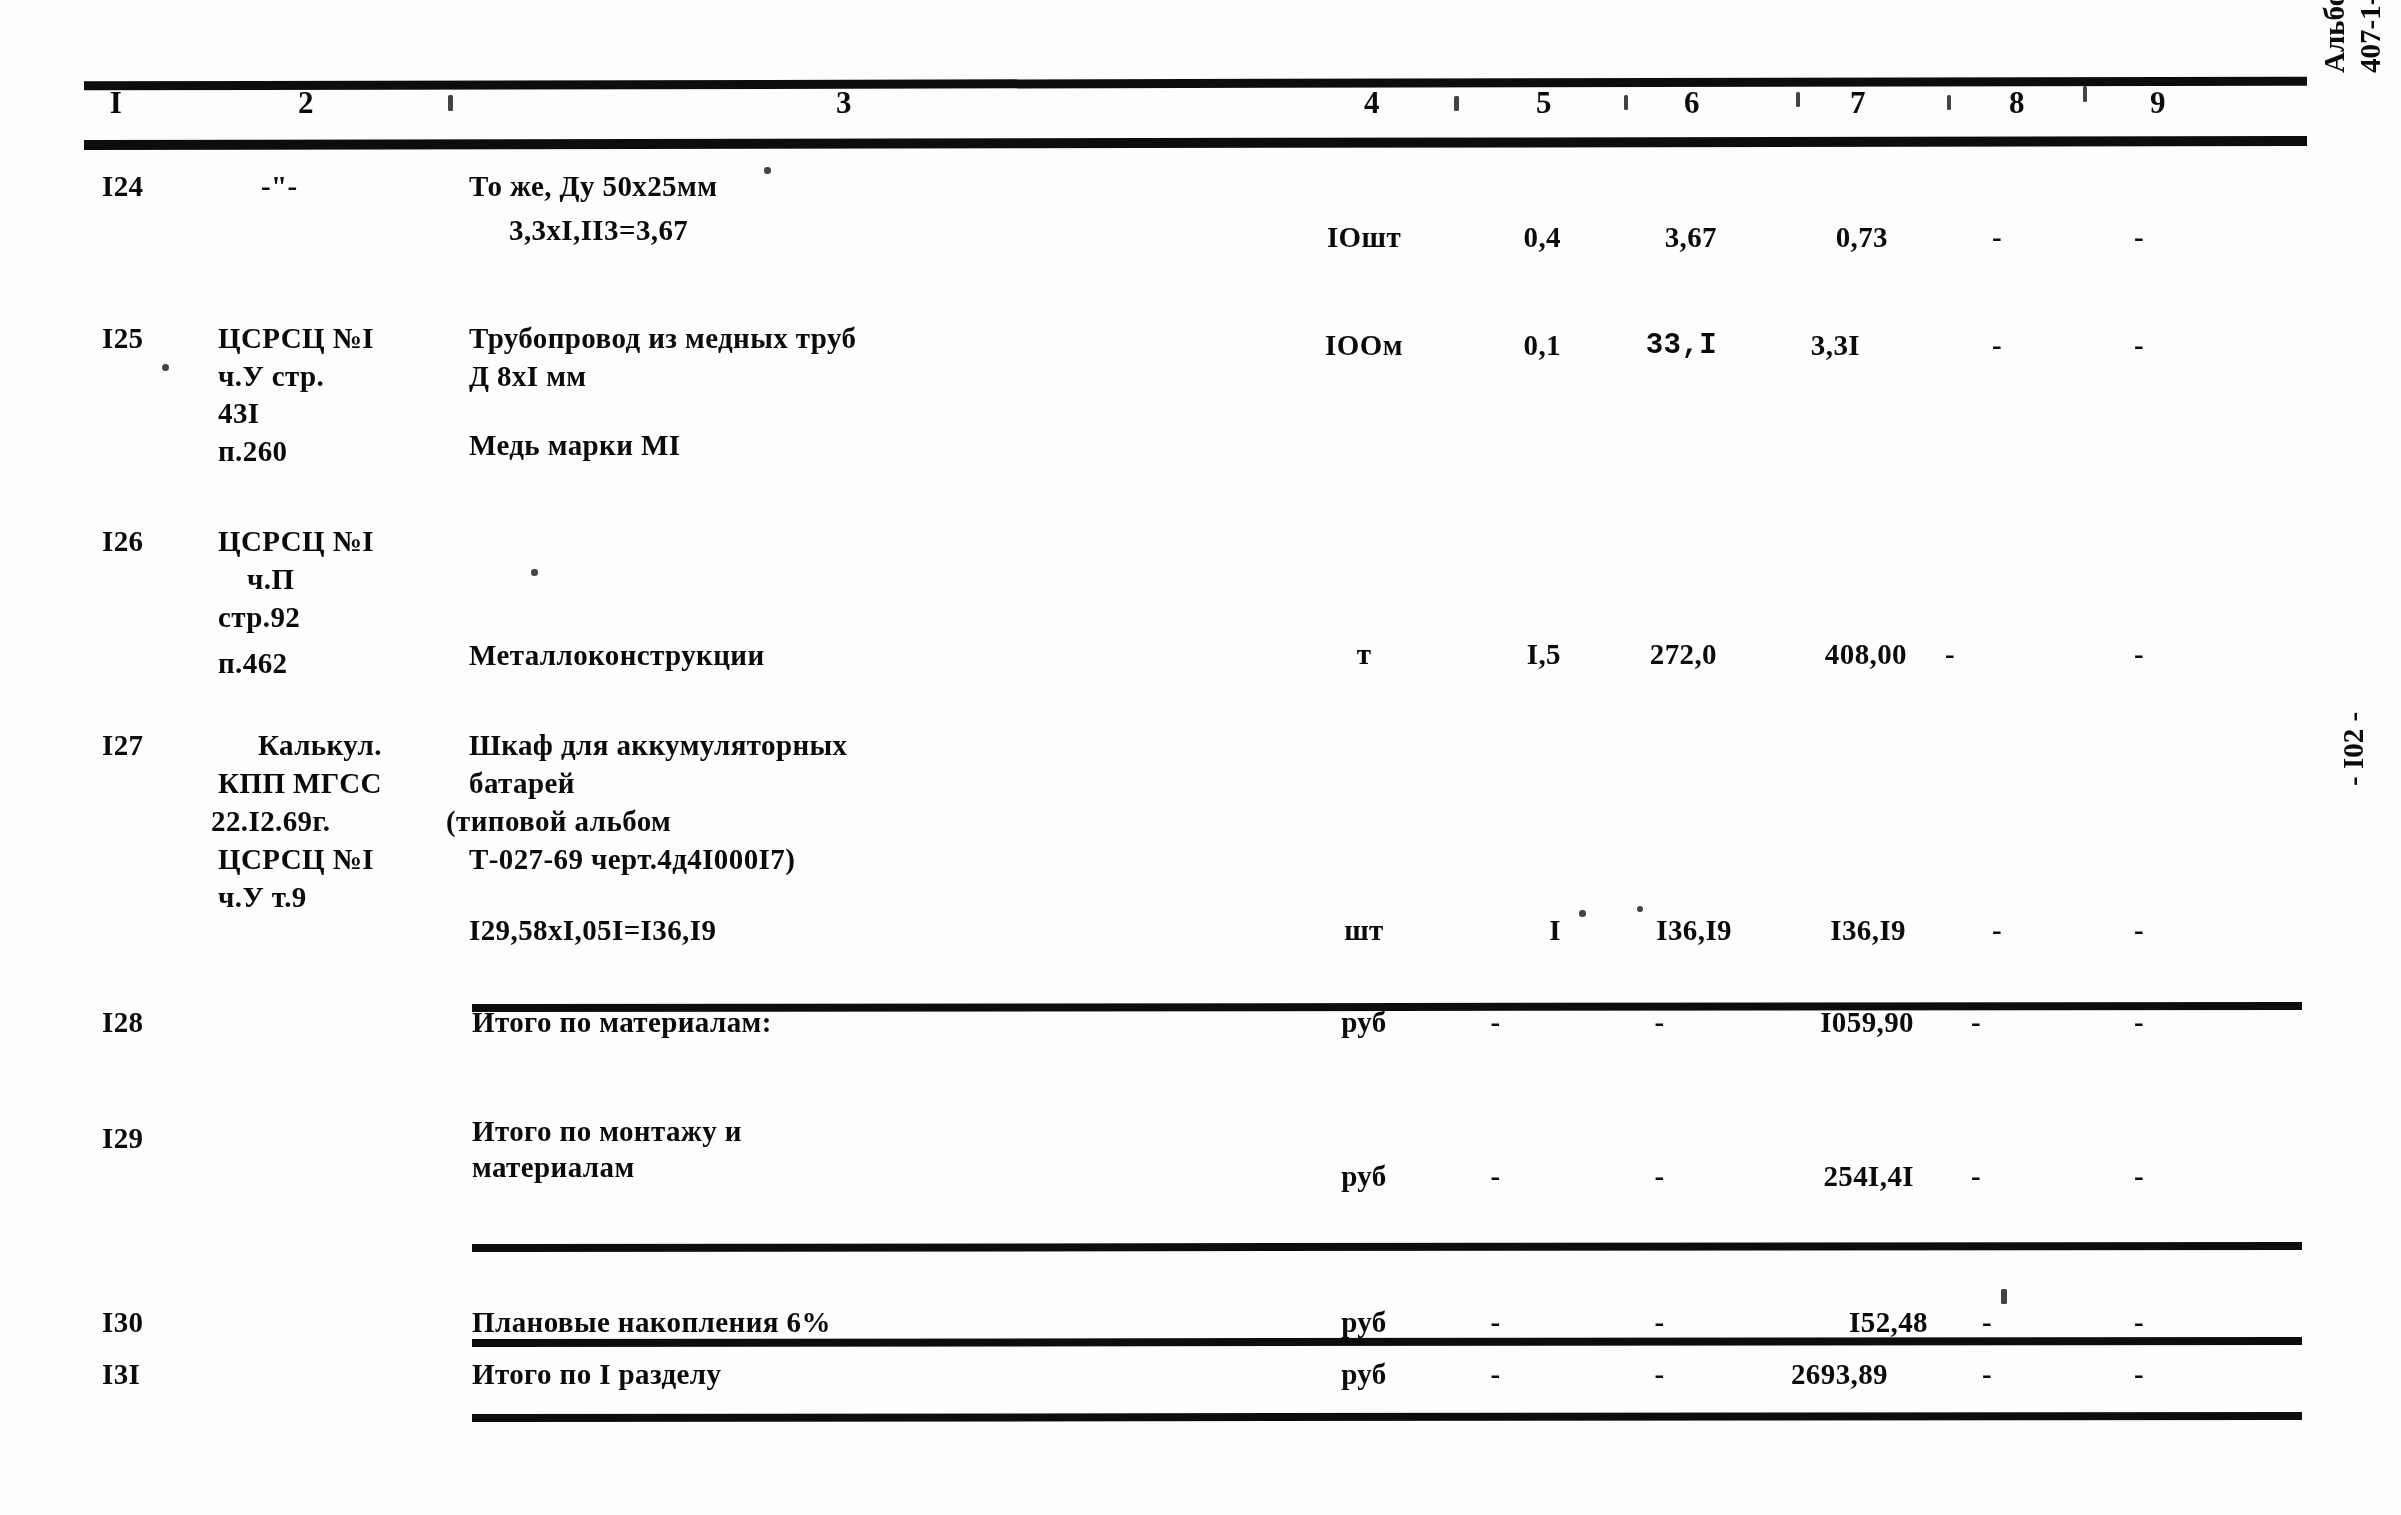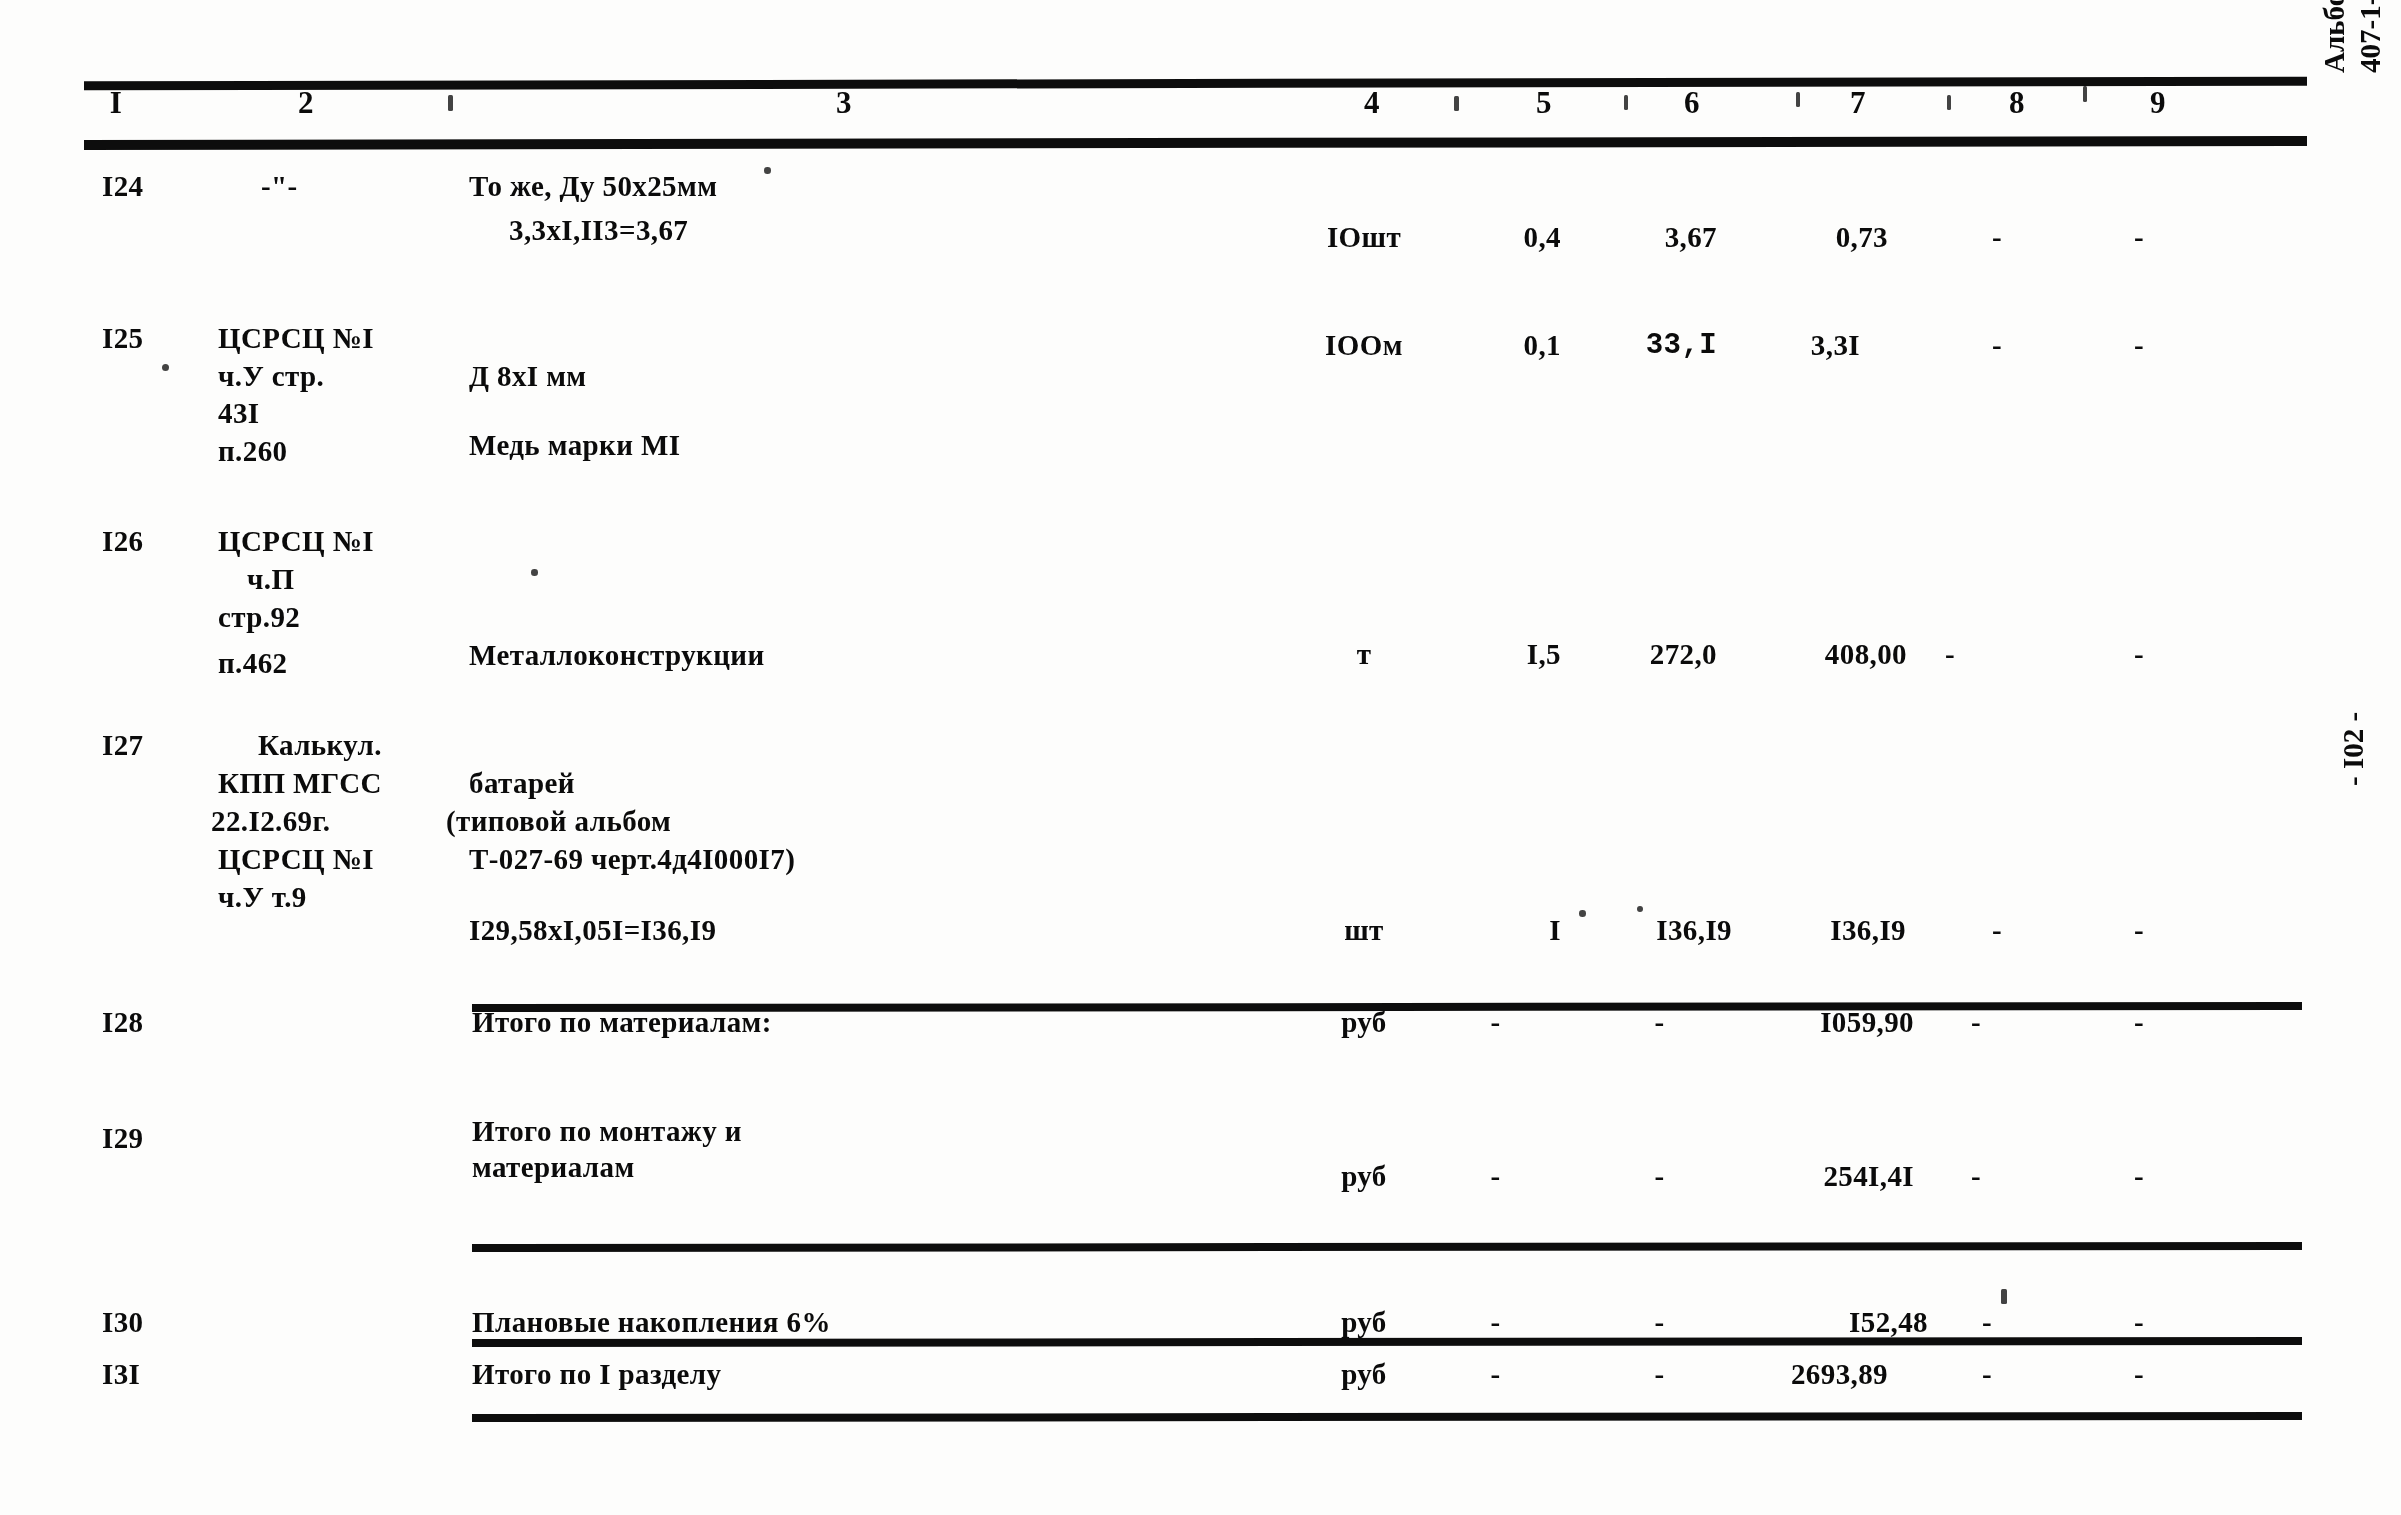--- a/index.html
+++ b/index.html
@@ -109,20 +109,21 @@
   <div class="cell c-right" style="left:1568px; top:218px; width:149px;">3,67</div>
   <div class="cell c-right" style="left:1728px; top:218px; width:160px;">0,73</div>
   <div class="cell c-center" style="left:1968px; top:218px; width:58px;">-</div>
   <div class="cell c-center" style="left:2110px; top:218px; width:58px;">-</div>
 
   <div class="cell c-num" style="left:102px; top:319px;">I25</div>
   <div class="cell" style="left:218px; top:319px;">ЦСРСЦ №I</div>
   <div class="cell" style="left:218px; top:357px;">ч.У стр.</div>
   <div class="cell" style="left:218px; top:394px;">43I</div>
   <div class="cell" style="left:218px; top:432px;">п.260</div>
+  <div class="cell" style="left:469px; top:319px;">Трубопровод из медных труб</div>
   <div class="cell" style="left:469px; top:357px;">Д 8хI мм</div>
   <div class="cell" style="left:469px; top:426px;">Медь марки МI</div>
   <div class="cell c-center" style="left:1295px; top:326px; width:138px;">IOOм</div>
   <div class="cell c-right" style="left:1430px; top:326px; width:131px;">0,1</div>
   <div class="cell c-right" style="left:1568px; top:326px; width:149px;font-family:Liberation Mono, monospace;">33,I</div>
   <div class="cell c-right" style="left:1700px; top:326px; width:160px;">3,3I</div>
   <div class="cell c-center" style="left:1968px; top:326px; width:58px;">-</div>
   <div class="cell c-center" style="left:2110px; top:326px; width:58px;">-</div>
 
   <div class="cell c-num" style="left:102px; top:522px;">I26</div>
@@ -137,20 +138,21 @@
   <div class="cell c-right" style="left:1714px; top:635px; width:193px;">408,00</div>
   <div class="cell c-center" style="left:1921px; top:635px; width:58px;">-</div>
   <div class="cell c-center" style="left:2110px; top:635px; width:58px;">-</div>
 
   <div class="cell c-num" style="left:102px; top:726px;">I27</div>
   <div class="cell" style="left:218px; top:726px;margin-left:40px;">Калькул.</div>
   <div class="cell" style="left:218px; top:764px;">КПП МГСС</div>
   <div class="cell" style="left:211px; top:802px;">22.I2.69г.</div>
   <div class="cell" style="left:218px; top:840px;">ЦСРСЦ №I</div>
   <div class="cell" style="left:218px; top:878px;">ч.У т.9</div>
+  <div class="cell" style="left:469px; top:726px;">Шкаф для аккумуляторных</div>
   <div class="cell" style="left:469px; top:764px;">батарей</div>
   <div class="cell" style="left:446px; top:802px;">(типовой альбом</div>
   <div class="cell" style="left:469px; top:840px;">Т-027-69 черт.4д4I000I7)</div>
   <div class="cell" style="left:469px; top:911px;">I29,58хI,05I=I36,I9</div>
   <div class="cell c-center" style="left:1295px; top:911px; width:138px;">шт</div>
   <div class="cell c-right" style="left:1430px; top:911px; width:131px;">I</div>
   <div class="cell c-right" style="left:1565px; top:911px; width:167px;">I36,I9</div>
   <div class="cell c-right" style="left:1739px; top:911px; width:167px;">I36,I9</div>
   <div class="cell c-center" style="left:1968px; top:911px; width:58px;">-</div>
   <div class="cell c-center" style="left:2110px; top:911px; width:58px;">-</div>

